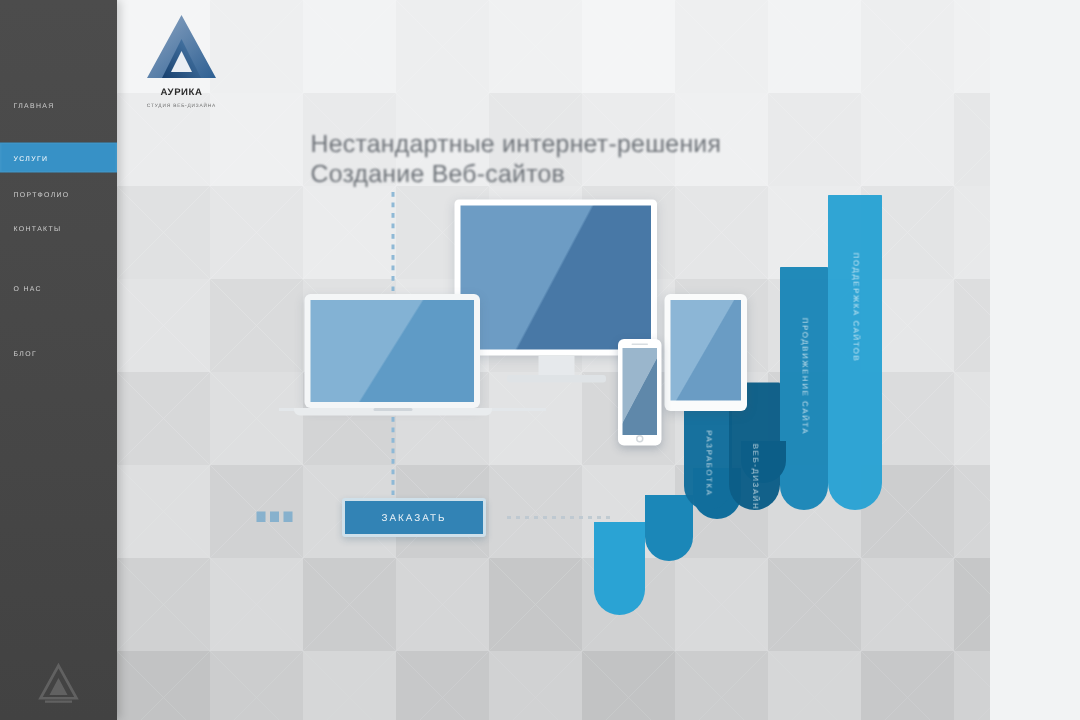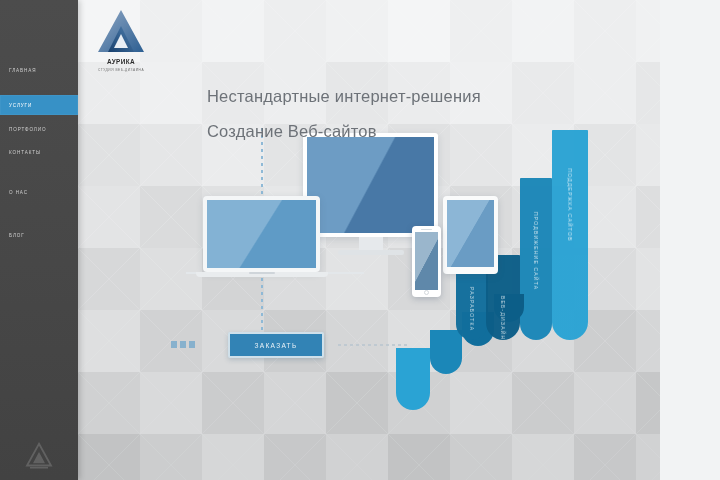--- a/index.html
+++ b/index.html
@@ -34,21 +34,21 @@
   .logo-name{position:absolute;left:0;top:52px;width:78px;text-align:center;
     font-size:6.4px;font-weight:bold;letter-spacing:.4px;color:#2b2b2b;filter:blur(.35px);}
   .logo-tag{position:absolute;left:0;top:62px;width:78px;text-align:center;
     font-size:3.2px;letter-spacing:.55px;color:#6e6e6e;filter:blur(.3px);}
 
   
   .headline{position:absolute;left:207px;top:86px;z-index:30;}
   .headline .l1{font-size:16.5px;color:#6d7278;letter-spacing:.2px;line-height:20px;
     white-space:nowrap;filter:blur(.55px);}
   .headline .l2{font-size:16.5px;color:#6d7278;letter-spacing:.2px;line-height:20px;
-    white-space:nowrap;filter:blur(.55px);margin-top:15px;}
+    white-space:nowrap;filter:blur(.55px);margin-top:0;}
 
   
   .dots{position:absolute;width:2px;z-index:24;
     background-image:linear-gradient(#8fb9d6 50%,transparent 0);
     background-size:2px 7px;}
 
   
   .device{position:absolute;z-index:26;}
   .imac{left:303px;top:133px;width:135px;}
   .imac .screen{width:135px;height:104px;background:#ffffff;border-radius:3px;

